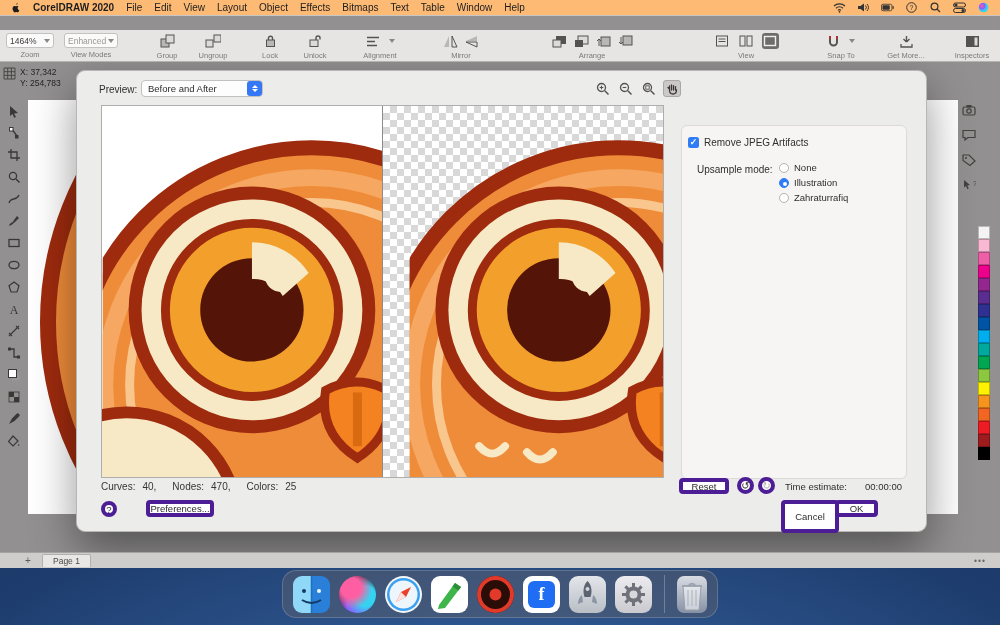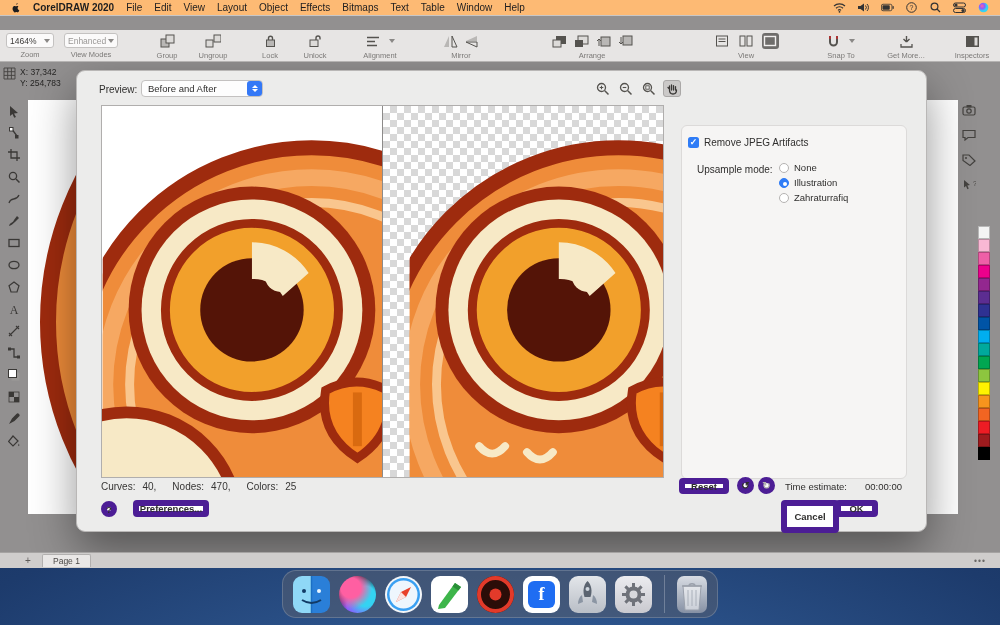--- a/index.html
+++ b/index.html
@@ -97,31 +97,31 @@
   .checkbox { width:11px; height:11px; background:#2f7cf6; border-radius:2.5px; color:#fff; font-size:9px; line-height:11px; text-align:center; font-weight:bold; }
   .radio-row { position:absolute; display:flex; align-items:center; gap:5px; font-size:9.5px; }
   .radio { width:10px; height:10px; border-radius:50%; background:#fff; border:1px solid #b5b3b2; position:relative; }
   .radio.sel { background:#2f7cf6; border-color:#2f7cf6; }
   .radio.sel::after { content:""; position:absolute; left:3px; top:3px; width:4px; height:4px; border-radius:50%; background:#fff; }
 
   .stats { position:absolute; left:24px; top:410px; font-size:10px; color:#373635; display:flex; }
   .stats .lab { margin-right:7px; }
   .stats .val { margin-right:16px; }
 
-  .btn { background:#fefefe; border:6px solid #4c1d95; border-radius:4px; font-size:9.5px; color:#2f2e2d;
-    display:flex; align-items:center; justify-content:center; font-family:"Liberation Sans",sans-serif;font-weight:bold; }
+  .btn { background:#fefefe; border:4px solid #4c1d95; border-radius:4px; font-size:9.5px; color:#2f2e2d;
+    display:flex; align-items:center; justify-content:center; font-family:"Liberation Sans",sans-serif; }
   .reset-btn { position:absolute; left:602px; top:407px; width:50px; height:16px; }
   .circ { position:absolute; top:406px; width:17px; height:17px; border-radius:50%; font-size:10px; }
   .undo { left:660px; }
   .redo { left:681px; color:#b3b1b0; }
   .time-label { position:absolute; left:708px; top:410px; font-size:9.5px; }
   .time-value { position:absolute; left:788px; top:410px; font-size:9.5px; }
 
   .help-btn { position:absolute; left:24px; top:430px; width:16px; height:16px; border-radius:50%; }
-  .prefs-btn { position:absolute; left:56px; top:429px; width:76px; height:17px;text-align:right; }
+  .prefs-btn { position:absolute; left:69px; top:429px; width:68px; height:17px;text-align:right; }
   .cancel-btn { position:absolute; left:704px; top:429px; width:58px; height:33px; }
   .ok-btn { position:absolute; left:758px; top:429px; width:43px; height:17px; }
 
   
   .pagebar { position:absolute; bottom:0; left:0; right:0; height:16px; background:#cfcdcc; border-top:1px solid #a5a3a2;
     display:flex; align-items:center; font-size:8.5px; color:#4a4846; }
   .page-add { margin-left:22px; width:12px; text-align:center; font-size:10px; color:#5c5a58; }
   .page-tab { background:#e9e7e6; border:1px solid #b2b0af; border-bottom:none; margin-left:8px; height:13px;
     display:flex; align-items:center; padding:0 10px; border-radius:2px 2px 0 0; }
   .page-more { margin-left:auto; margin-right:14px; letter-spacing:1px; color:#6a6866; }

